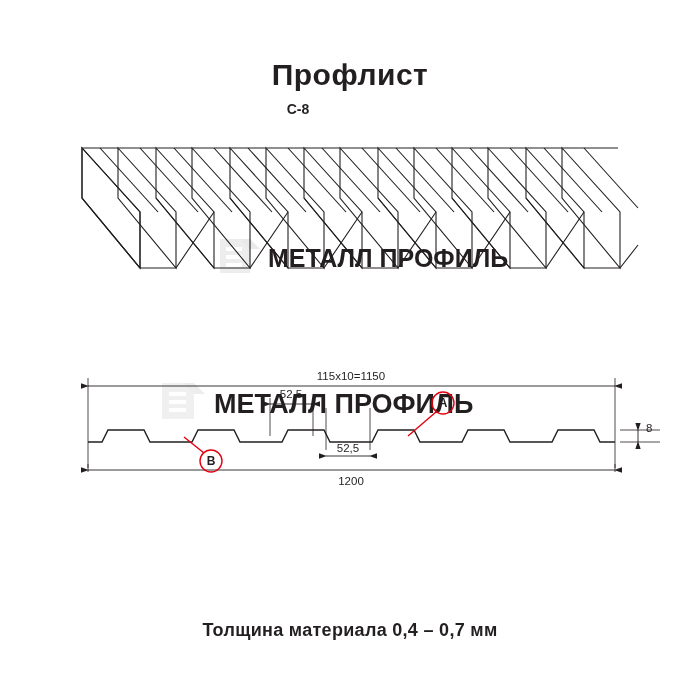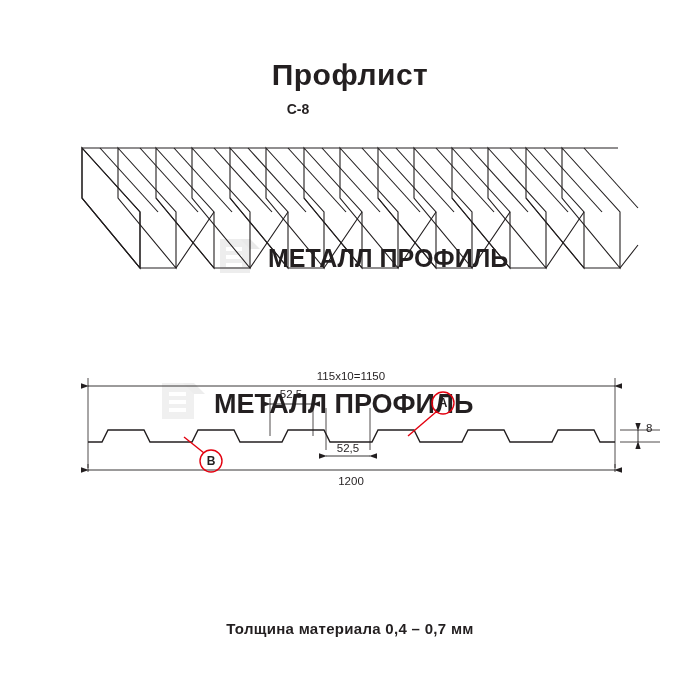--- a/index.html
+++ b/index.html
@@ -39,21 +39,21 @@
     font-size: 14px;
     font-weight: bold;
     color: #231f20;
   }
   .footnote {
     position: absolute;
     top: 620px;
     left: 0;
     width: 700px;
     text-align: center;
-    font-size: 15px;
+    font-size: 18px;
     font-weight: bold;
     letter-spacing: 0.3px;
     color: #231f20;
   }
   .iso-wrap {
     position: absolute;
     top: 140px;
     left: 60px;
     width: 580px;
     height: 160px;

